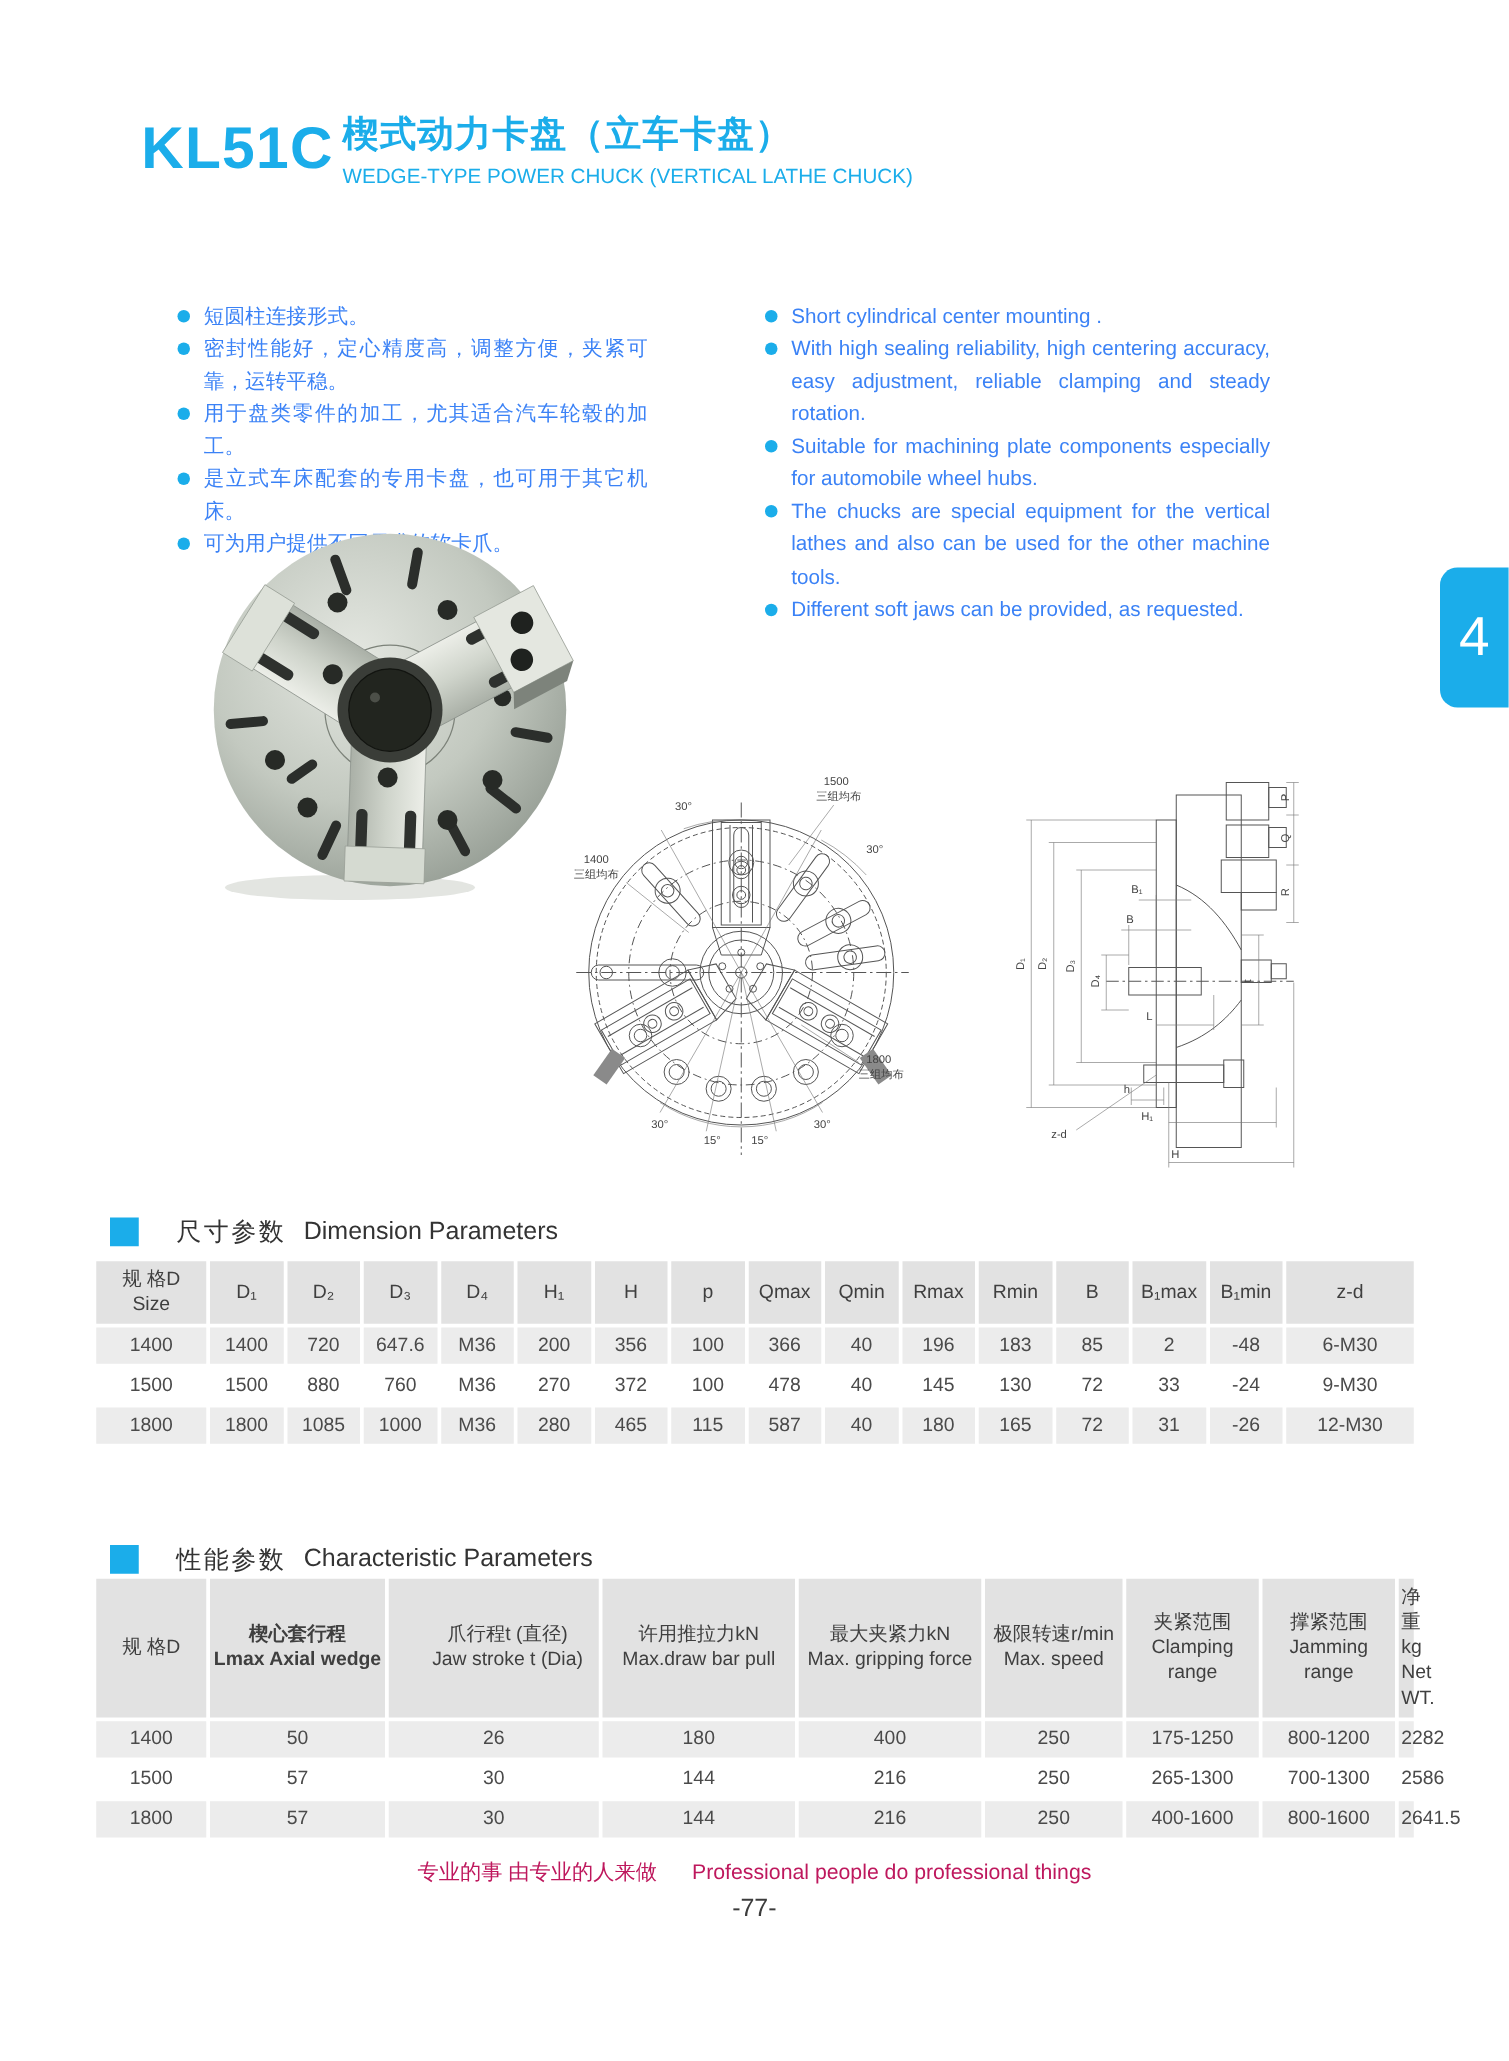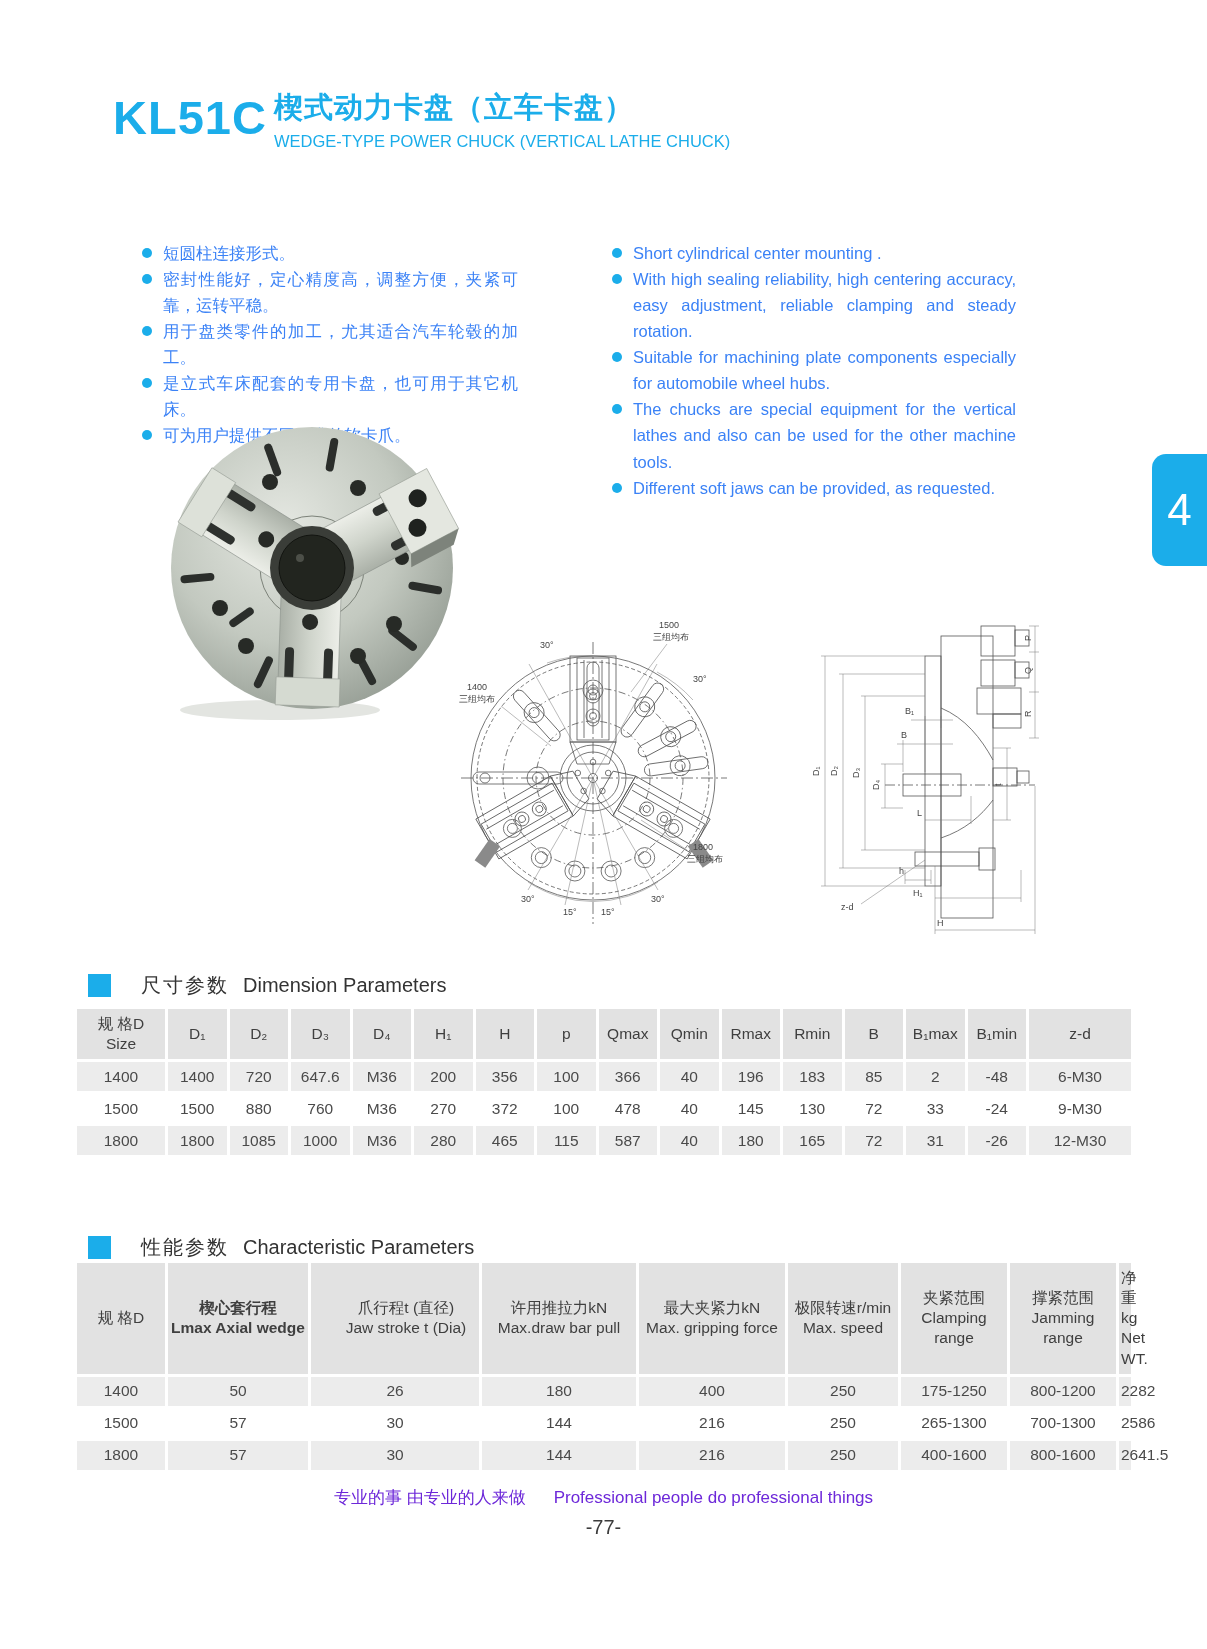--- a/index.html
+++ b/index.html
@@ -54,21 +54,21 @@
   #char-table th:nth-child(1){ width:84px; }
   #char-table th:nth-child(2){ width:136px;font-weight:bold; }
   #char-table th:nth-child(3){ width:142px;padding-left:24px; }
   #char-table th:nth-child(4){ width:150px; }
   #char-table th:nth-child(5){ width:142px; }
   #char-table th:nth-child(6){ width:106px; }
   #char-table th:nth-child(7){ width:102px; }
   #char-table th:nth-child(8){ width:102px; }
   
   .footer{ position:absolute; top:1486px; left:0; width:100%; text-align:center;
-           font-size:17px; color:#6d28d9; }
+           font-size:17px; color:#be185d; }
   .footer .sep{ display:inline-block; width:28px; }
   .pageno{ position:absolute; top:1516px; left:0; width:100%; text-align:center;
            font-size:20px; color:#3c3c3c; }
 </style>
 </head>
 <body>
 
 <div class="brand">KL51C</div>
 <div class="titles">
   <div class="title-zh">楔式动力卡盘（立车卡盘）</div>

